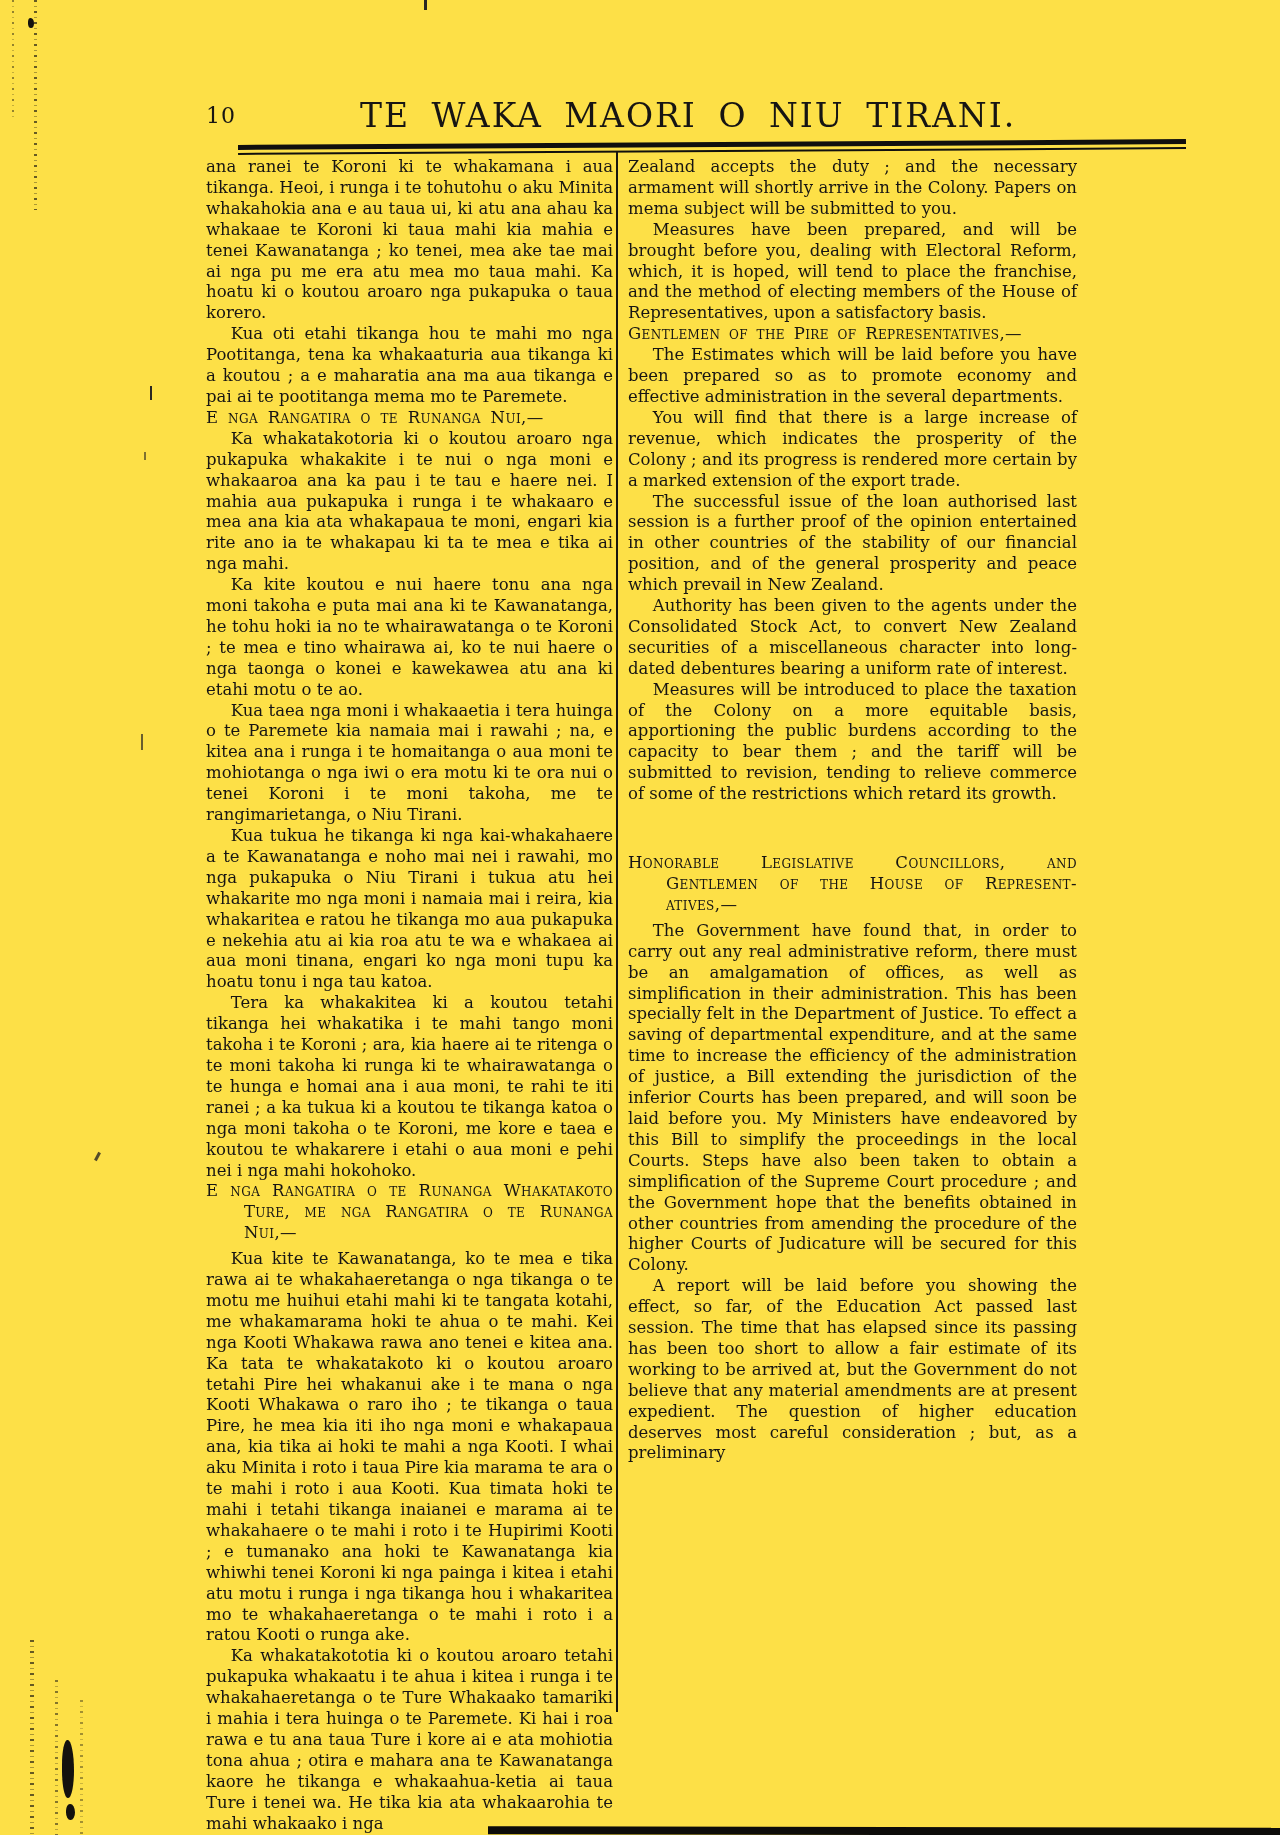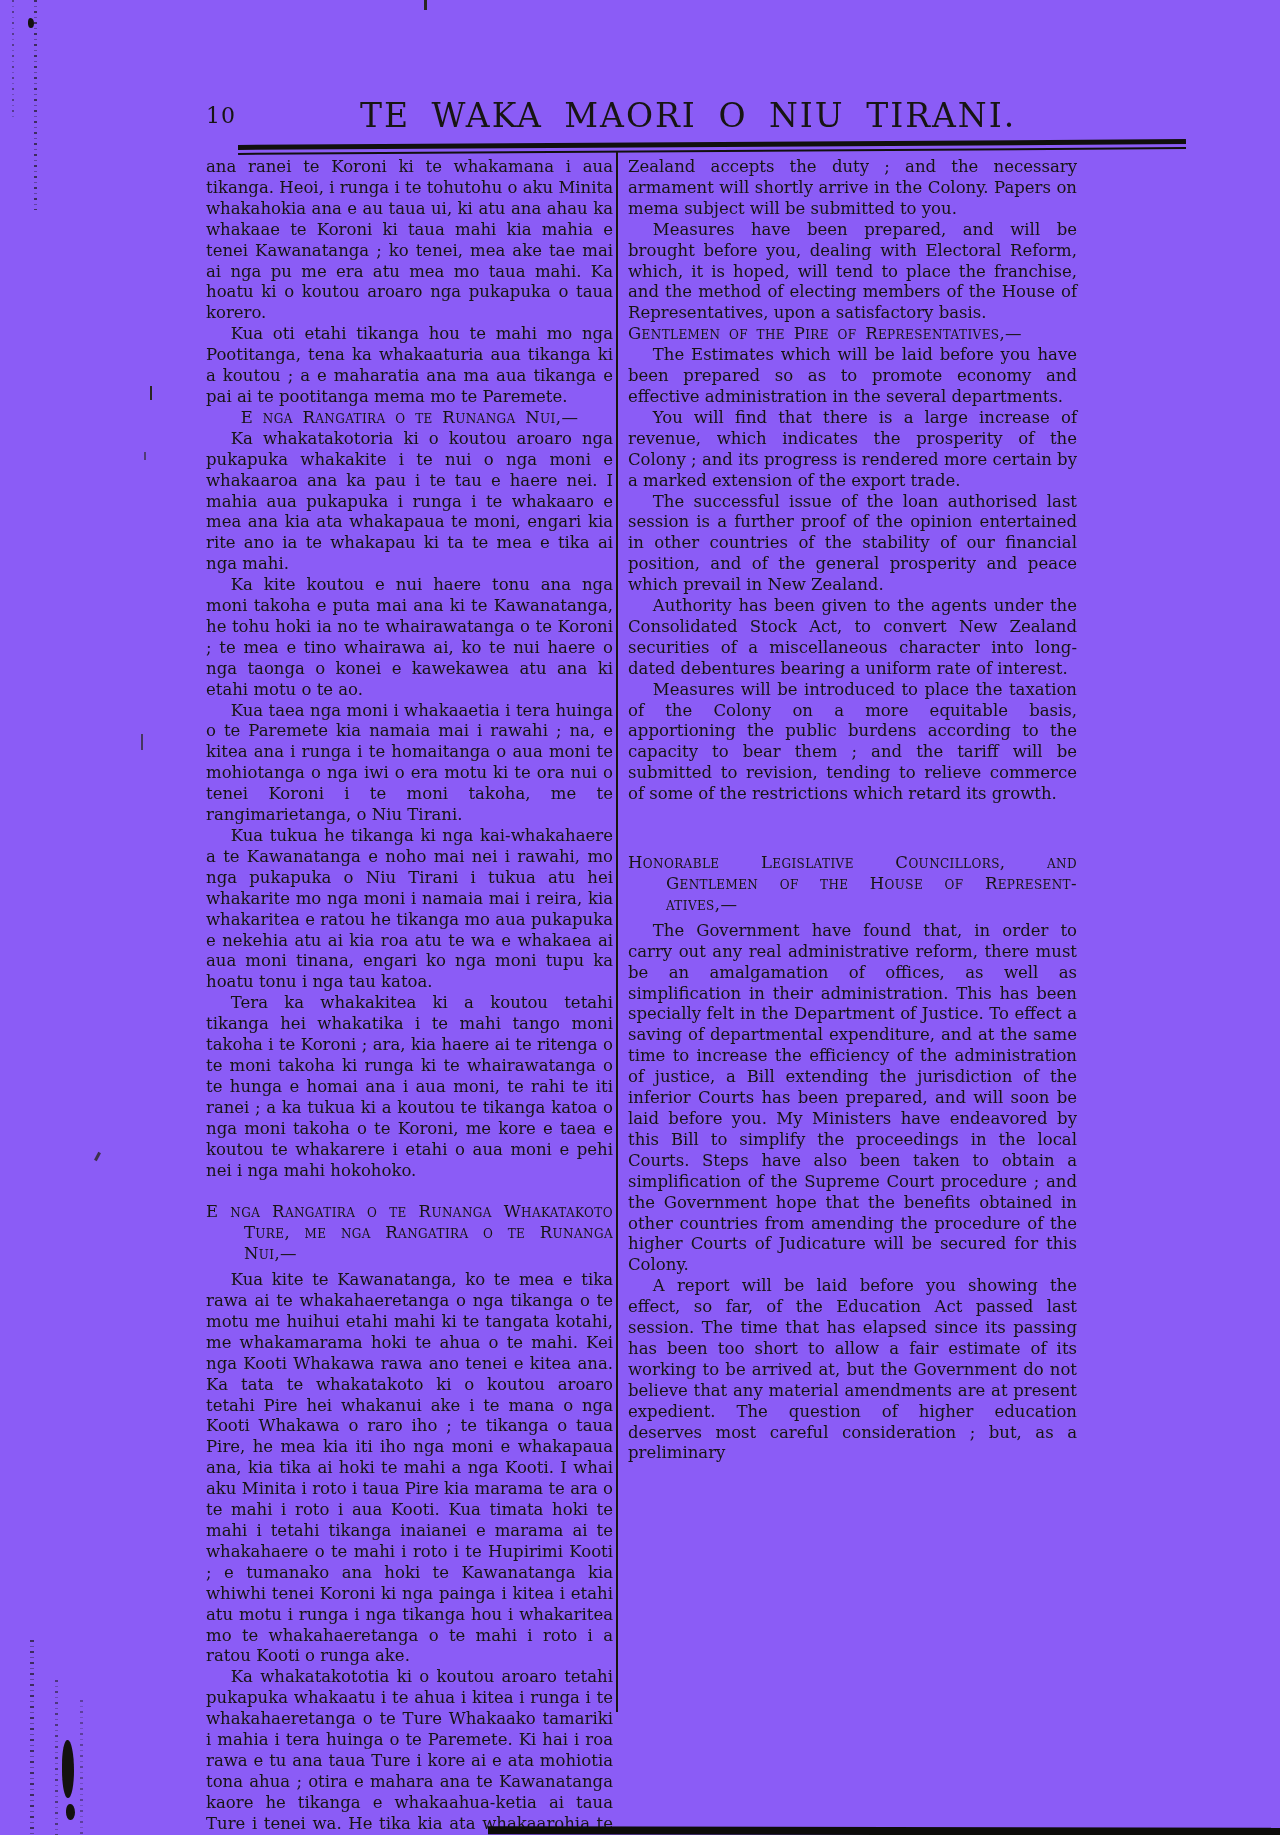--- a/index.html
+++ b/index.html
@@ -1,20 +1,20 @@
 <!DOCTYPE html>
 <html><head>
 <meta charset="utf-8">
 <style>
   html, body { margin: 0; padding: 0; background: #e9e7e1; }
   .page {
     position: relative;
     width: 1280px;
     height: 1835px;
-    background: #8b5cf6;
+    background: #fde047;
     overflow: hidden;
     font-family: "DejaVu Serif", "Liberation Serif", serif;
     color: #171513;
   }
   .pageno {
     position: absolute;
     left: 206px;
     top: 103px;
     font-size: 22px;
     letter-spacing: 1px;
@@ -59,22 +59,22 @@
   .col p { margin: 0; }
   .indent { text-indent: 1.5em; }
   .heading {
     font-variant: small-caps;
     letter-spacing: 0.4px;
     text-align: left;
   }
   .heading .hline { display: block; }
   .heading .cont { padding-left: 2.3em; }
   .spread { text-align: justify; text-align-last: justify; }
-  .ws { word-spacing: 4px; text-align: center; }
-  .h-above { margin-top: 21px; }
+  .ws { word-spacing: 4px; }
+  .h-above { }
   .h-below { margin-bottom: 5px; }
   .mt-xl { margin-top: 56px; }
   .mt-lg { margin-top: 48px; }
   .mt-md { margin-top: 20px; }
   .mt-sm { margin-top: 16px; }
   .mt-xs { margin-top: 4px; }
 
   
   .artifact { position: absolute; pointer-events: none; }
   .noise-strip {

